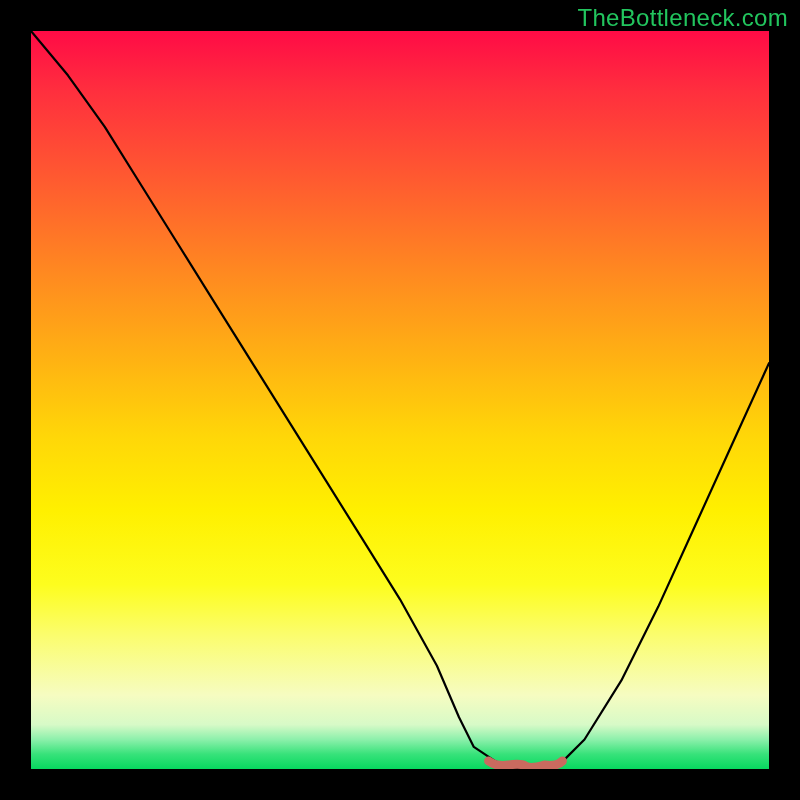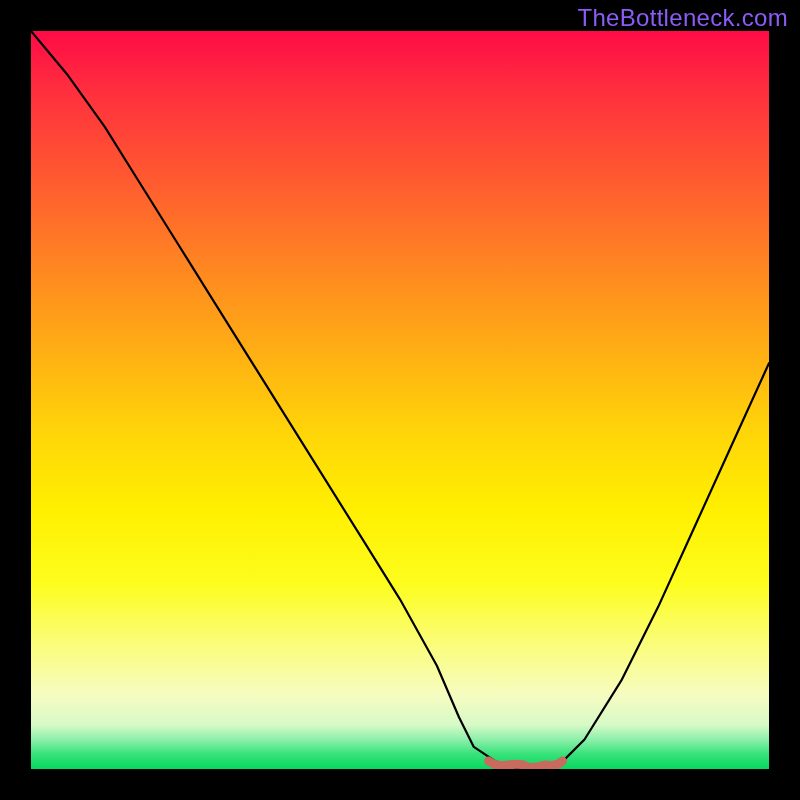--- a/index.html
+++ b/index.html
@@ -14,21 +14,21 @@
   .frame {
     position: relative;
     width: 800px;
     height: 800px;
     background: #000;
   }
   .watermark {
     position: absolute;
     top: 4px;
     right: 12px;
-    color: #8b5cf6;
+    color: #22c55e;
     font-size: 24px;
     font-weight: 500;
     letter-spacing: 0.3px;
     z-index: 20;
   }
   .plot-area {
     position: absolute;
     left: 31px;
     top: 31px;
     width: 738px;

